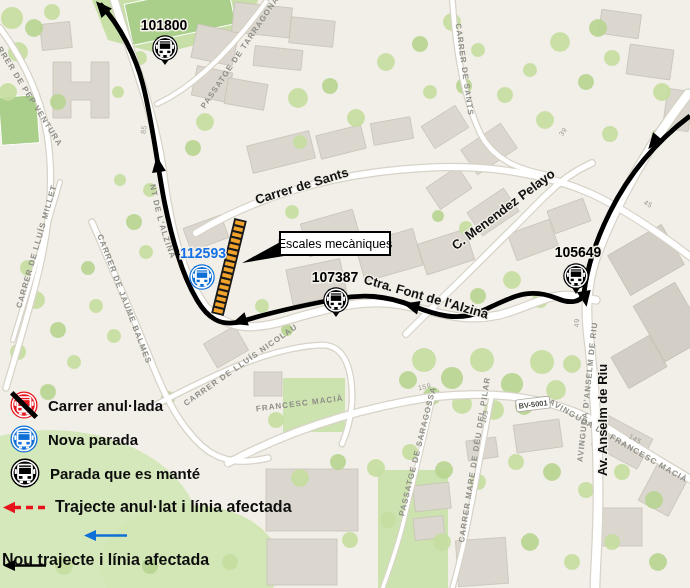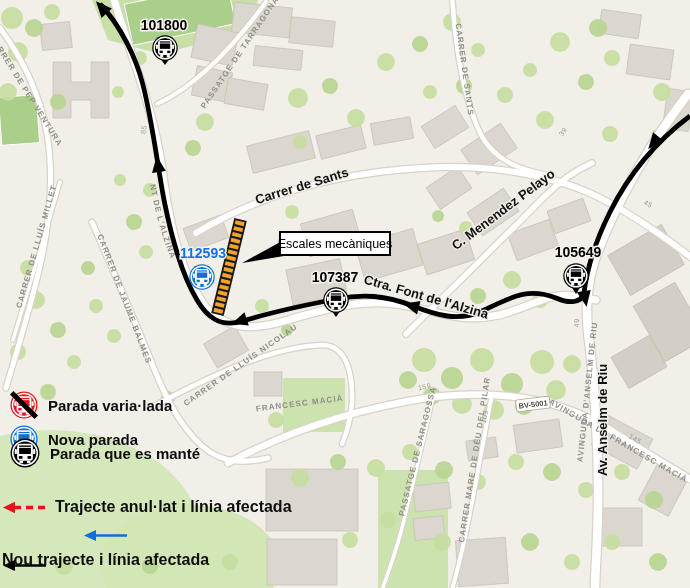--- a/index.html
+++ b/index.html
@@ -320,29 +320,29 @@
     <text x="335" y="247.5" text-anchor="middle" style="font-size:12.5px;fill:#000;">Escales mecàniques</text>
   </g>
 </svg>
 
 <div>
   <div class="legend-row" style="left:8px;top:389px;">
     <svg width="32" height="32" viewBox="-15 -15 30 30" style="color:#e8131b;flex:0 0 auto;">
       <use href="#bus-icon" x="-13.5" y="-13.5" width="27" height="27"></use>
       <line x1="-11.5" y1="-11.5" x2="11.5" y2="11.5" stroke="#000" stroke-width="4.6"></line>
     </svg>
-    <span class="legend-label">Parada varia·lada</span>
+    <span class="legend-label">Carrer anul·lada</span>
   </div>
   <div class="legend-row" style="left:8px;top:423px;">
     <svg width="32" height="32" viewBox="-15 -15 30 30" style="color:#0e6fd6;flex:0 0 auto;">
       <use href="#bus-icon" x="-13.5" y="-13.5" width="27" height="27"></use>
     </svg>
     <span class="legend-label">Nova parada</span>
   </div>
-  <div class="legend-row" style="left:8px;top:436px;gap:8px;">
+  <div class="legend-row" style="left:8px;top:456px;gap:8px;">
     <svg width="34" height="34" viewBox="-15 -15 30 30" style="color:#000000;flex:0 0 auto;">
       <use href="#bus-icon" x="-13.5" y="-13.5" width="27" height="27"></use>
     </svg>
     <span class="legend-label">Parada que es manté</span>
   </div>
   <div class="legend-row" style="left:2px;top:498px;">
     <svg width="45" height="15" viewBox="0 0 45 15">
       <line x1="12" y1="7.5" x2="44" y2="7.5" stroke="#e8131b" stroke-width="3.6" stroke-dasharray="7 5"></line>
       <polygon points="1,7.5 13,1.8 13,13.2" fill="#e8131b"></polygon>
     </svg>

